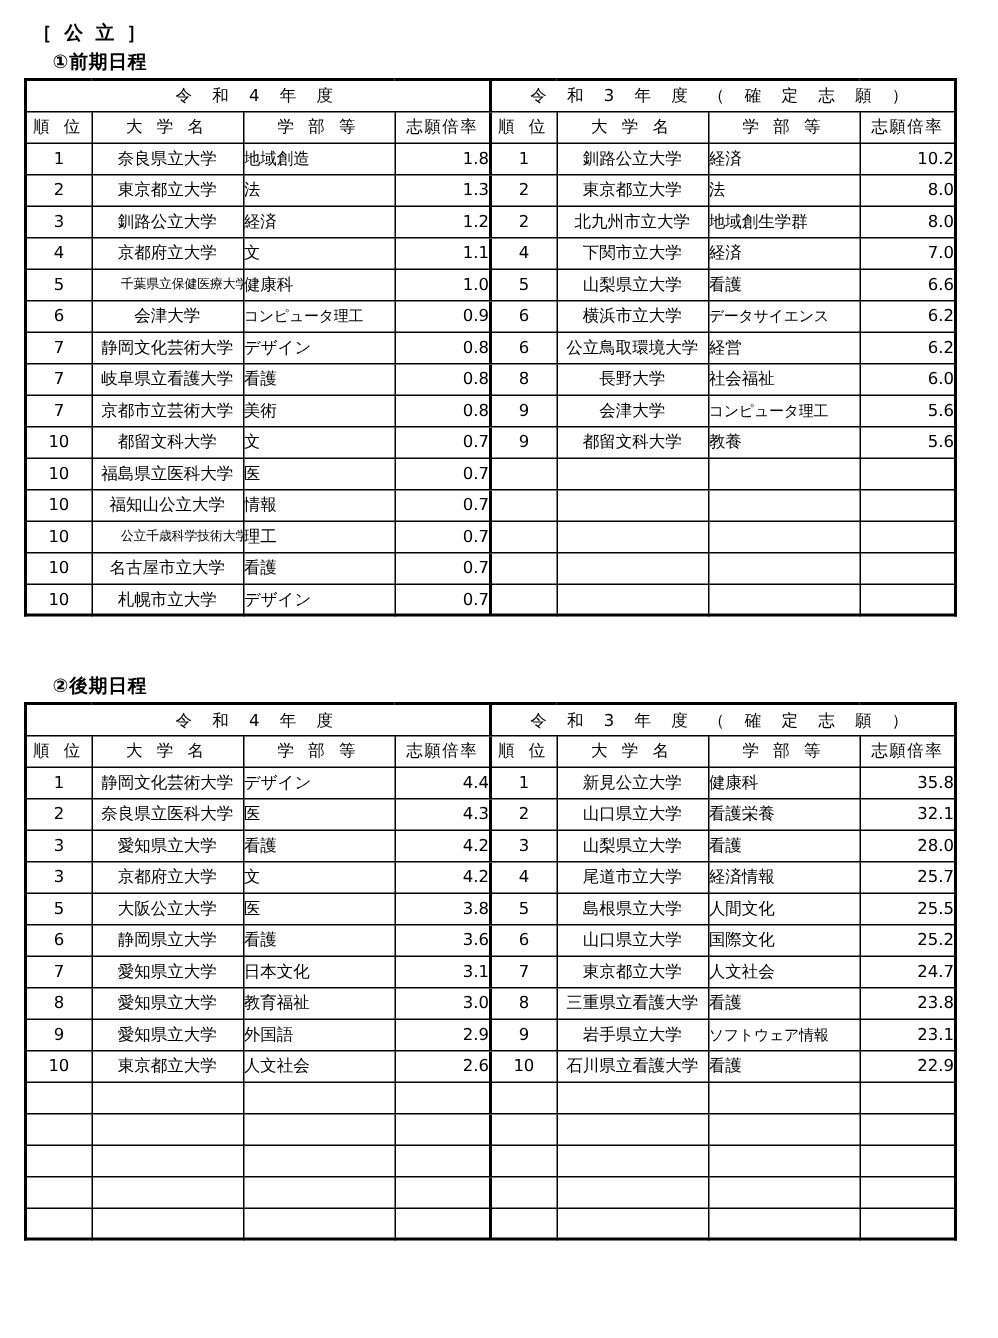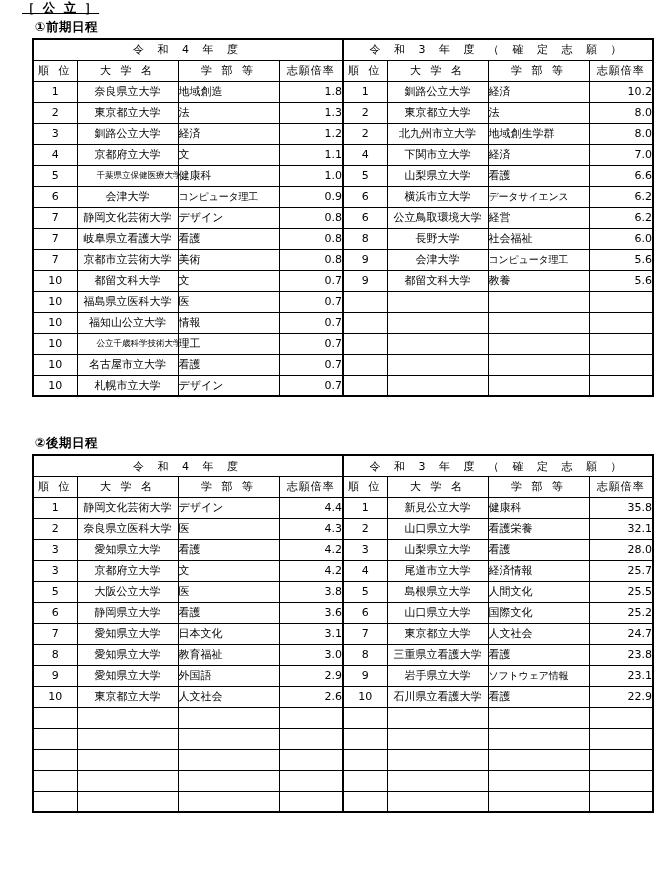--- a/index.html
+++ b/index.html
@@ -21,34 +21,34 @@
     width: 665px;
     height: 892px;
     padding: 0;
   }
 
   .section-label {
     font-size: 12.5px;
     font-weight: bold;
     letter-spacing: 2px;
     margin: 0 0 0 22px;
+    padding-top: 14px;
     line-height: 1.35;
-    text-decoration: underline;
   }
 
   .section-subtitle {
     font-size: 12.5px;
     font-weight: bold;
     letter-spacing: 0.5px;
     margin: 2px 0 3px 35px;
     line-height: 1.3;
   }
 
   .table-wrap {
-    margin: 0 0 0 32px;
+    margin: 0 0 0 16px;
     width: 572px;
   }
 
   table.grid {
     border-collapse: collapse;
     table-layout: fixed;
     width: 621px;
     border: 2px solid #000;
   }
   table.grid td, table.grid th {

